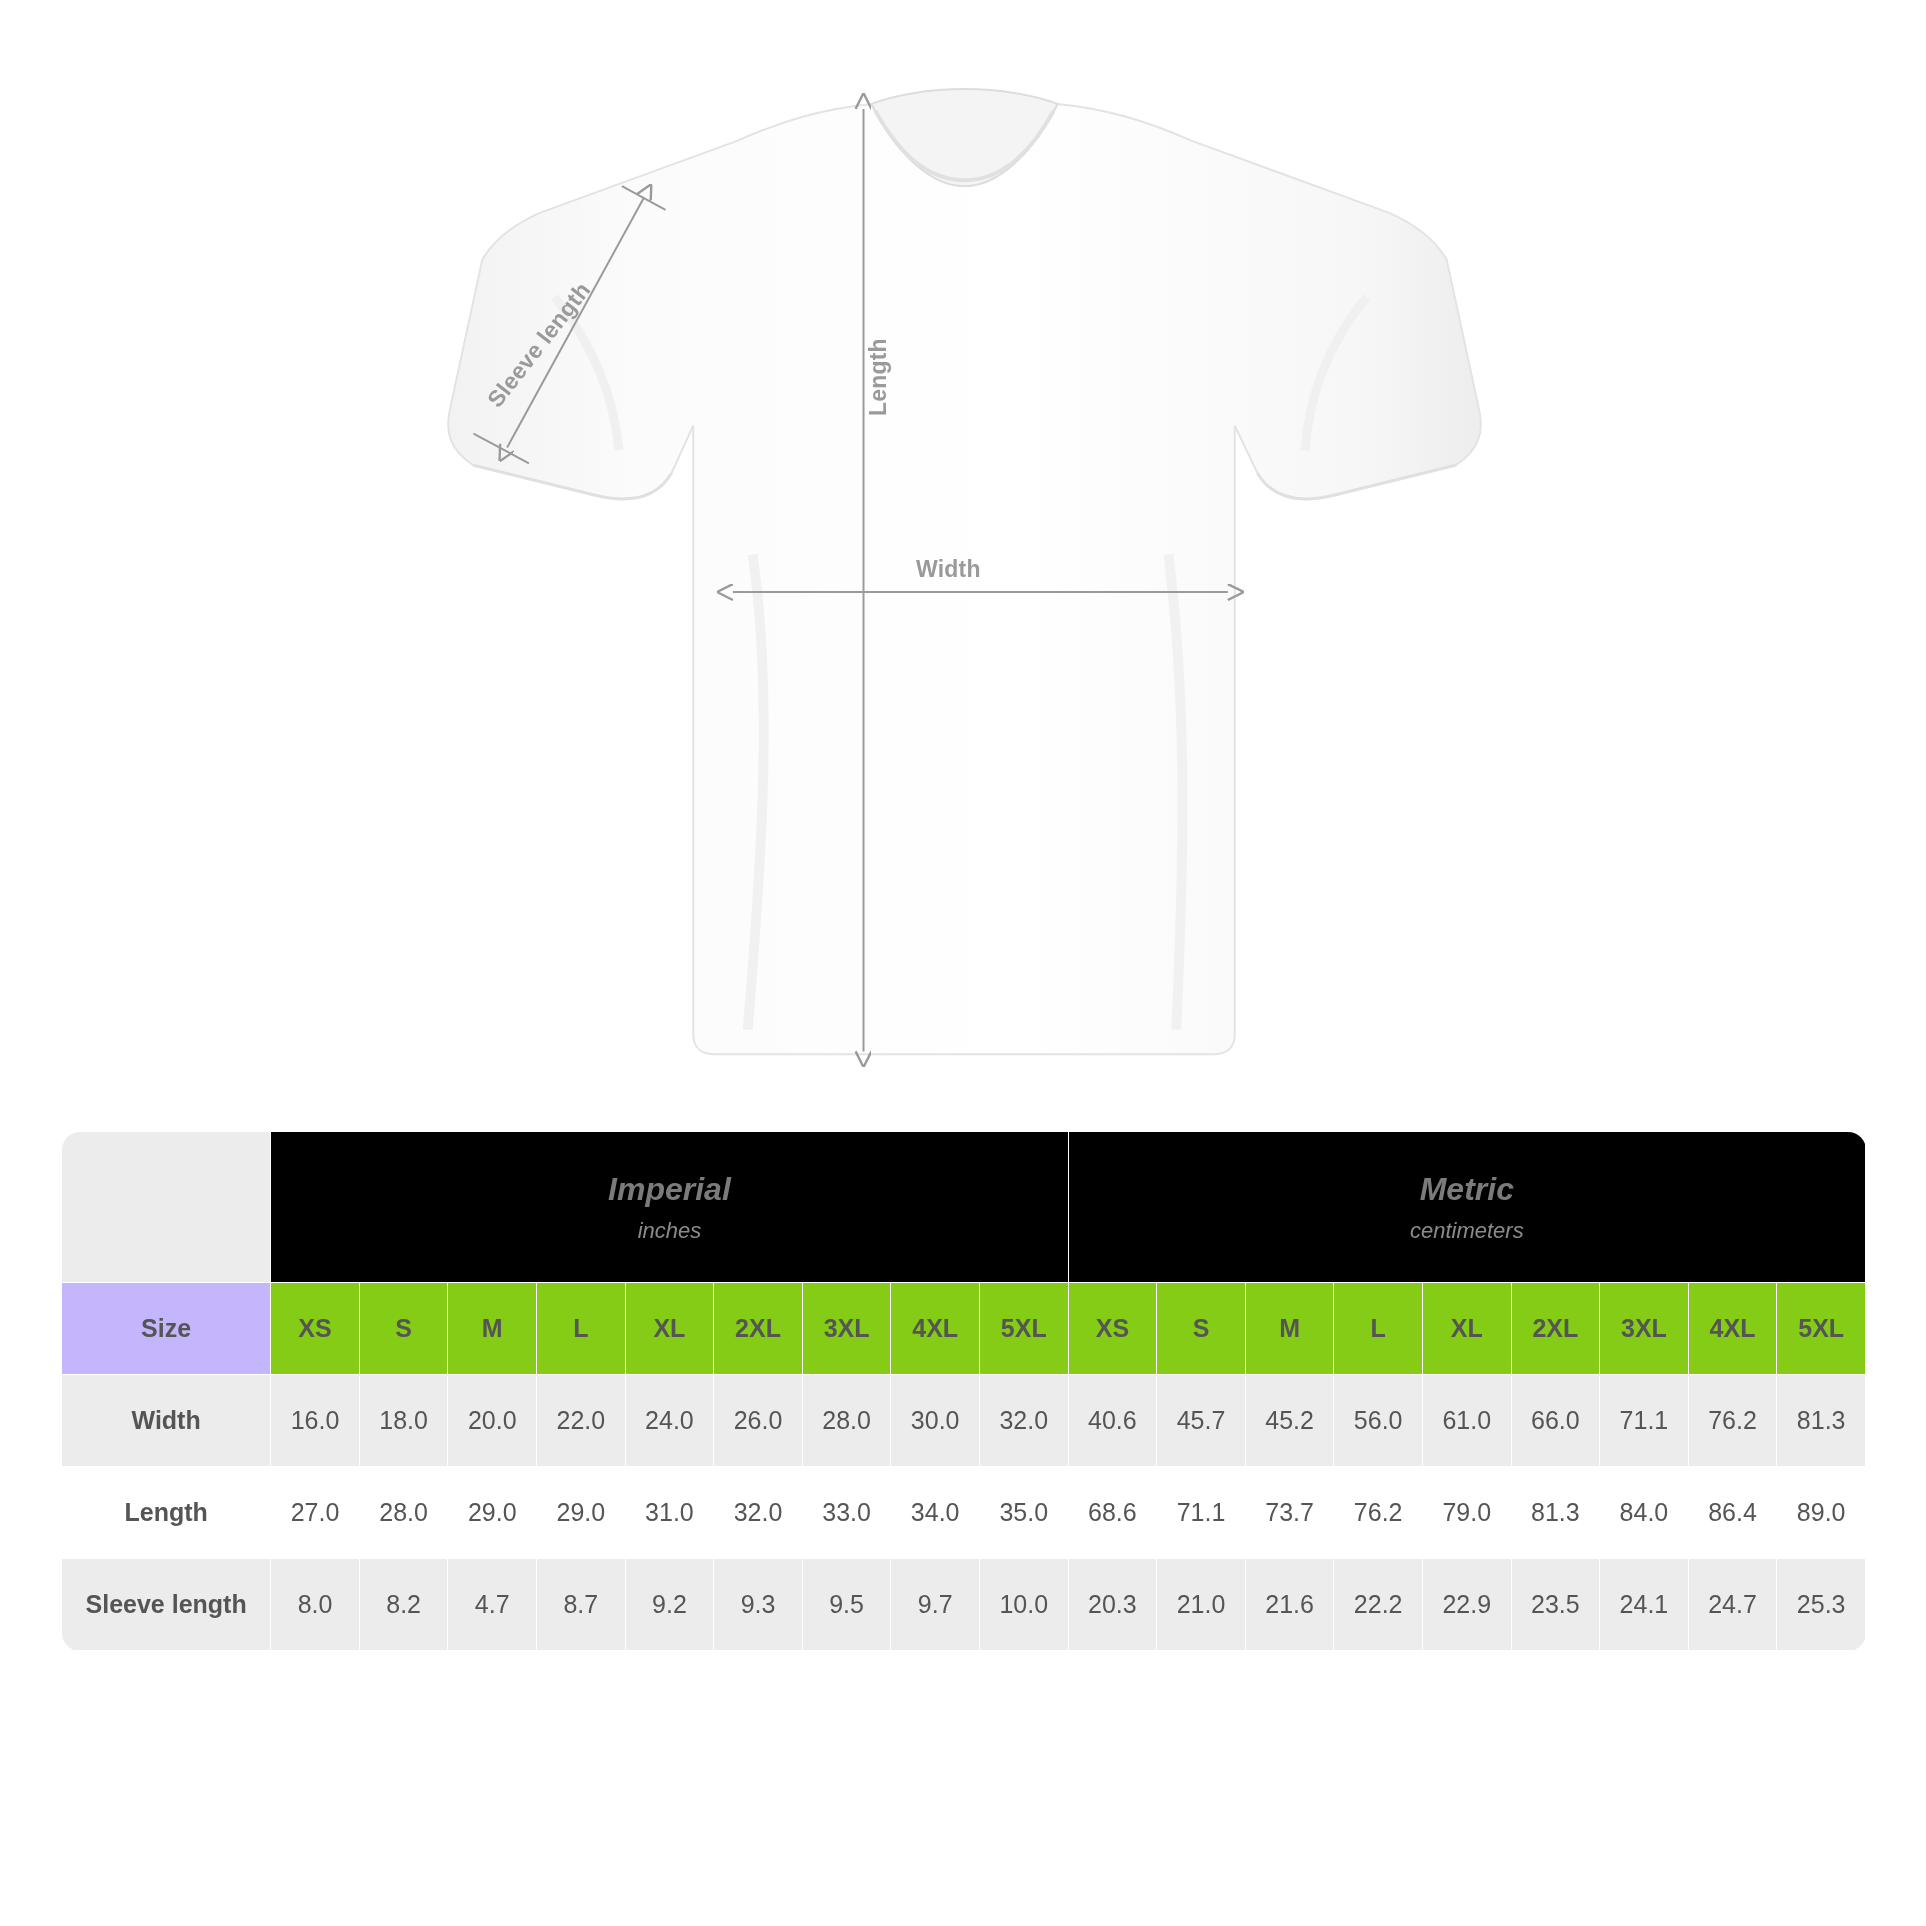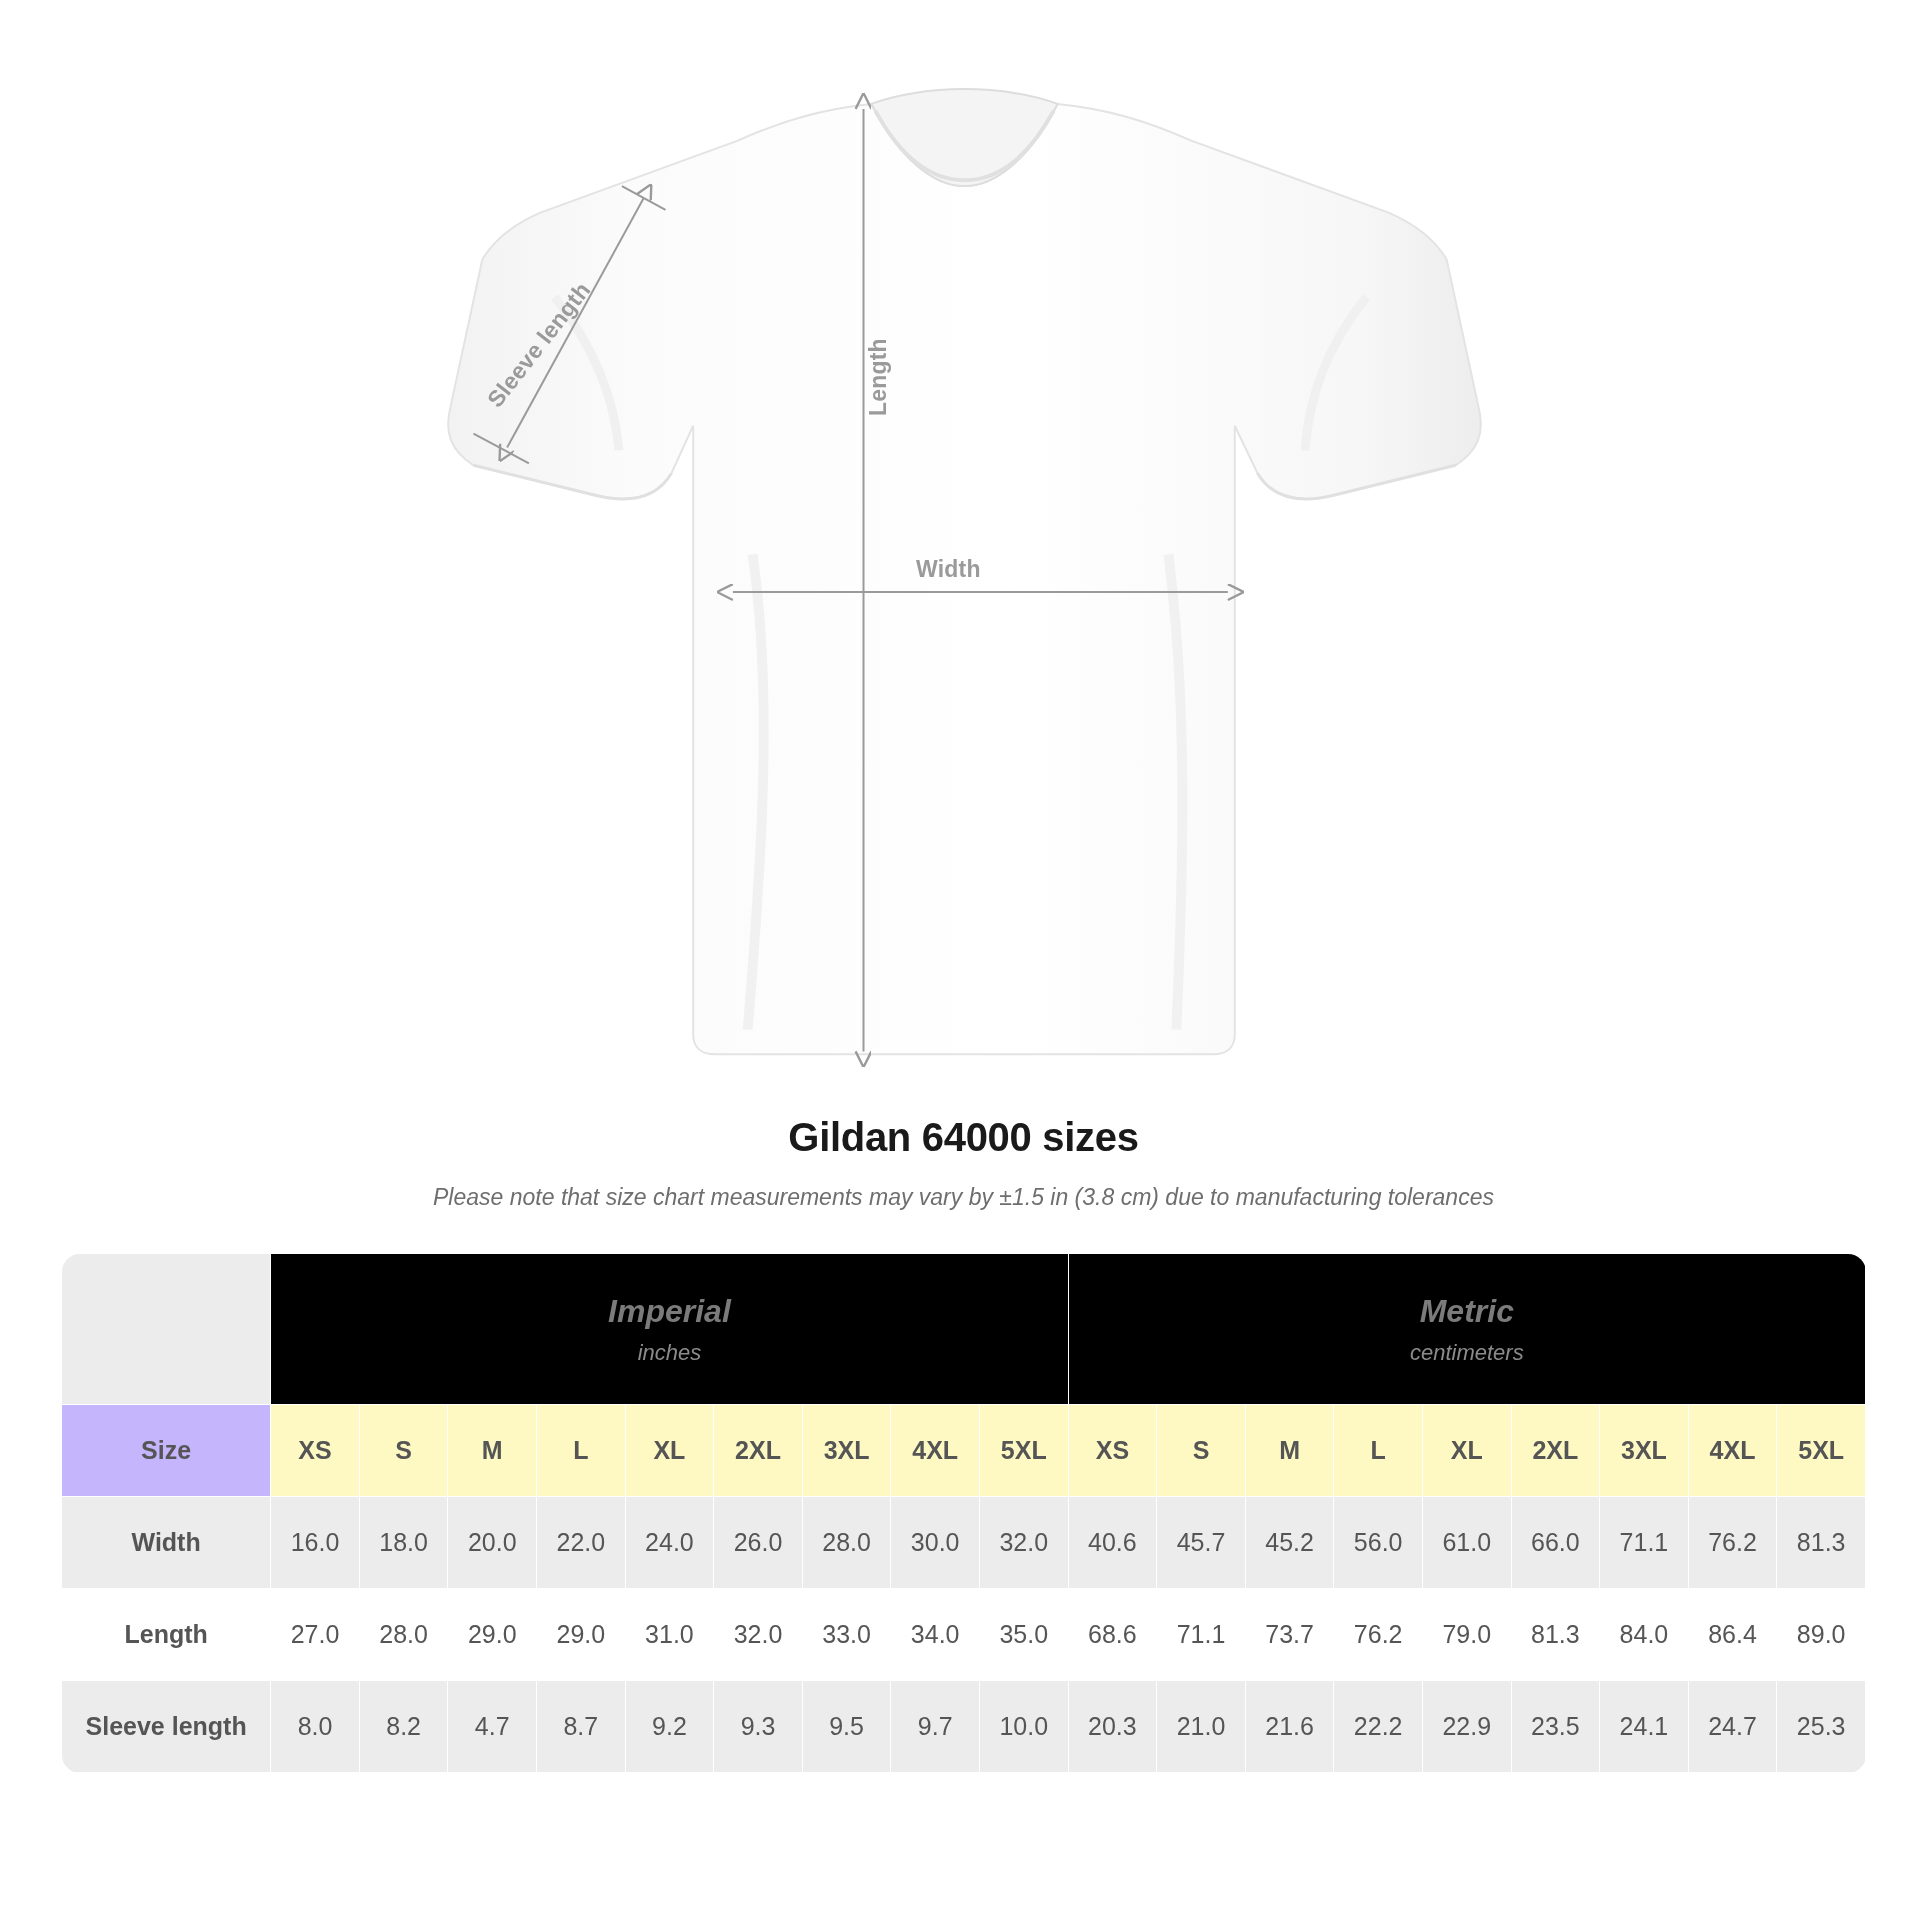--- a/index.html
+++ b/index.html
@@ -106,21 +106,21 @@
     font-style: italic;
     color: #7b7b7b;
   }
   .unit-sub {
     font-size: 22px;
     font-style: italic;
     color: #8b8b8b;
     margin-top: 10px;
   }
   .row-size td {
-    background: #fef9c3;
+    background: #84cc16;
     height: 91px;
     font-weight: bold;
     color: #666666;
     font-size: 25px;
   }
   .row-size td.rowhead {
     background: #c4b5fd;
   }
   .rowhead {
     font-weight: bold;
@@ -222,24 +222,20 @@
         <line x1="628" y1="188" x2="672" y2="212" stroke-width="2"></line>
         <line x1="478" y1="438" x2="534" y2="468" stroke-width="2"></line>
       </g>
     </svg>
 
     <div class="dim-label label-width">Width</div>
     <div class="dim-label label-length">Length</div>
     <div class="dim-label label-sleeve">Sleeve length</div>
   </div>
 
-  <div class="heading">
-    <div class="title">Gildan 64000 sizes</div>
-    <div class="subtitle">Please note that size chart measurements may vary by ±1.5 in (3.8 cm) due to manufacturing tolerances</div>
-  </div>
 
   <div class="table-wrap">
     <table class="size-table">
       <colgroup>
         <col style="width:11.6%">
         <col span="18" style="width:4.9111%">
       </colgroup>
       <tbody id="table-body">
           <tr>
             <td class="unit-head blank corner-tl"></td>

